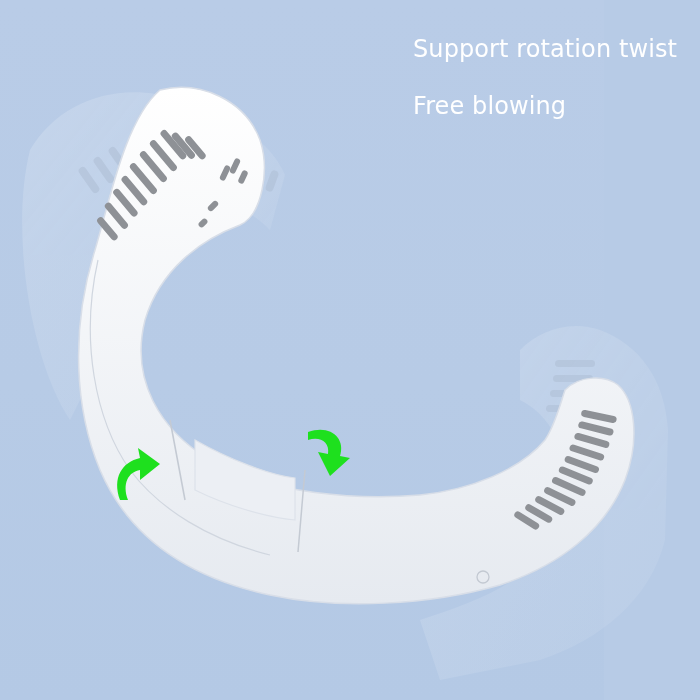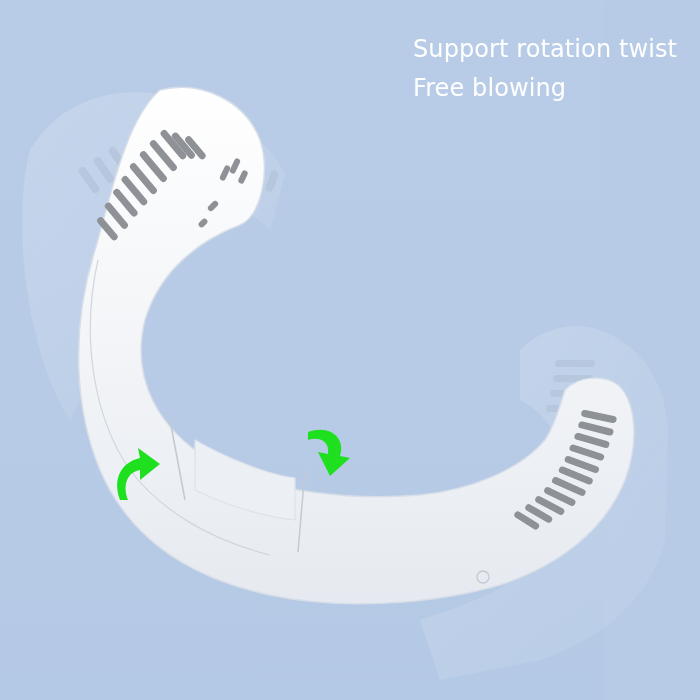--- a/index.html
+++ b/index.html
@@ -1,20 +1,20 @@
 <!DOCTYPE html>
 <html><head>
   <meta charset="utf-8">
   <style>
     html, body { margin: 0; padding: 0; }
     body { width: 700px; height: 700px; overflow: hidden; background: #b7cbe6; font-family: "DejaVu Sans", sans-serif; }
     #stage { position: relative; width: 604px; height: 700px; background: linear-gradient(180deg, #b9cce7 0%, #b7cbe6 55%, #b4c9e5 100%); }
     .caption { position: absolute; left: 413px; color: #ffffff; font-family: "DejaVu Sans", sans-serif; font-size: 24px; letter-spacing: 0.1px; white-space: nowrap; }
     #cap1 { top: 35px; }
-    #cap2 { top: 74px; text-align: center; }
+    #cap2 { top: 92px; text-align: center; }
     svg { position: absolute; left: 0; top: 0; }
   </style>
 </head>
 <body>
 
 <div id="stage">
 
   <svg width="700" height="700" viewBox="0 0 700 700">
     <defs>
       <linearGradient id="bandGrad" x1="0" y1="0" x2="0" y2="1">

